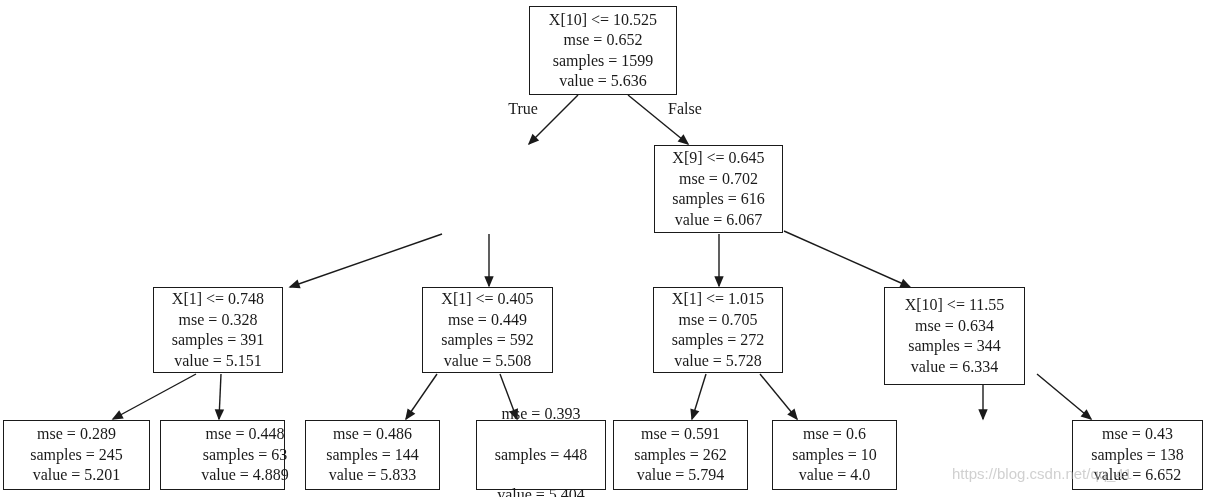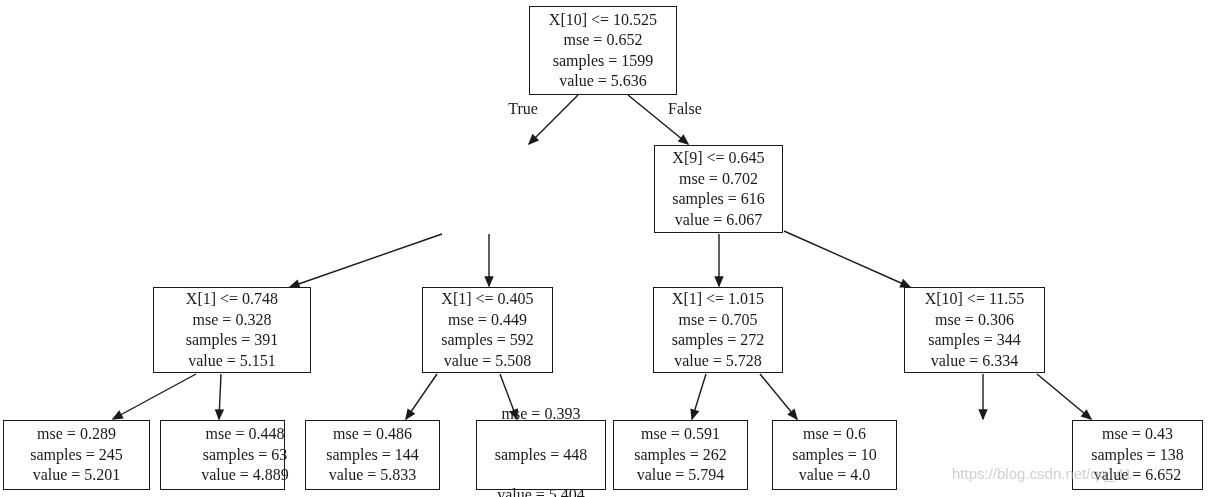--- a/index.html
+++ b/index.html
@@ -93,41 +93,41 @@
       <div class="line">mse = 0.652</div>
       <div class="line">samples = 1599</div>
       <div class="line">value = 5.636</div>
     </div>
     <div class="node" style="left: 654px; top: 145px; width: 129px; height: 88px;">
       <div class="line">X[9] &lt;= 0.645</div>
       <div class="line">mse = 0.702</div>
       <div class="line">samples = 616</div>
       <div class="line">value = 6.067</div>
     </div>
-    <div class="node" style="left: 153px; top: 287px; width: 158px; height: 86px;">
+    <div class="node" style="left: 153px; top: 287px; width: 130px; height: 86px;">
       <div class="line">X[1] &lt;= 0.748</div>
       <div class="line">mse = 0.328</div>
       <div class="line">samples = 391</div>
       <div class="line">value = 5.151</div>
     </div>
     <div class="node" style="left: 422px; top: 287px; width: 131px; height: 86px;">
       <div class="line">X[1] &lt;= 0.405</div>
       <div class="line">mse = 0.449</div>
       <div class="line">samples = 592</div>
       <div class="line">value = 5.508</div>
     </div>
     <div class="node" style="left: 653px; top: 287px; width: 130px; height: 86px;">
       <div class="line">X[1] &lt;= 1.015</div>
       <div class="line">mse = 0.705</div>
       <div class="line">samples = 272</div>
       <div class="line">value = 5.728</div>
     </div>
-    <div class="node" style="left: 904px; top: 287px; width: 141px; height: 86px;">
+    <div class="node" style="left: 884px; top: 287px; width: 141px; height: 98px;">
       <div class="line">X[10] &lt;= 11.55</div>
-      <div class="line">mse = 0.306</div>
+      <div class="line">mse = 0.634</div>
       <div class="line">samples = 344</div>
       <div class="line">value = 6.334</div>
     </div>
     <div class="node" style="left: 3px; top: 420px; width: 147px; height: 70px;">
       <div class="line">mse = 0.289</div>
       <div class="line">samples = 245</div>
       <div class="line">value = 5.201</div>
     </div>
     <div class="node" style="left: 160px; top: 420px; width: 125px; height: 70px; padding-left: 45px;">
       <div class="line">mse = 0.448</div>

